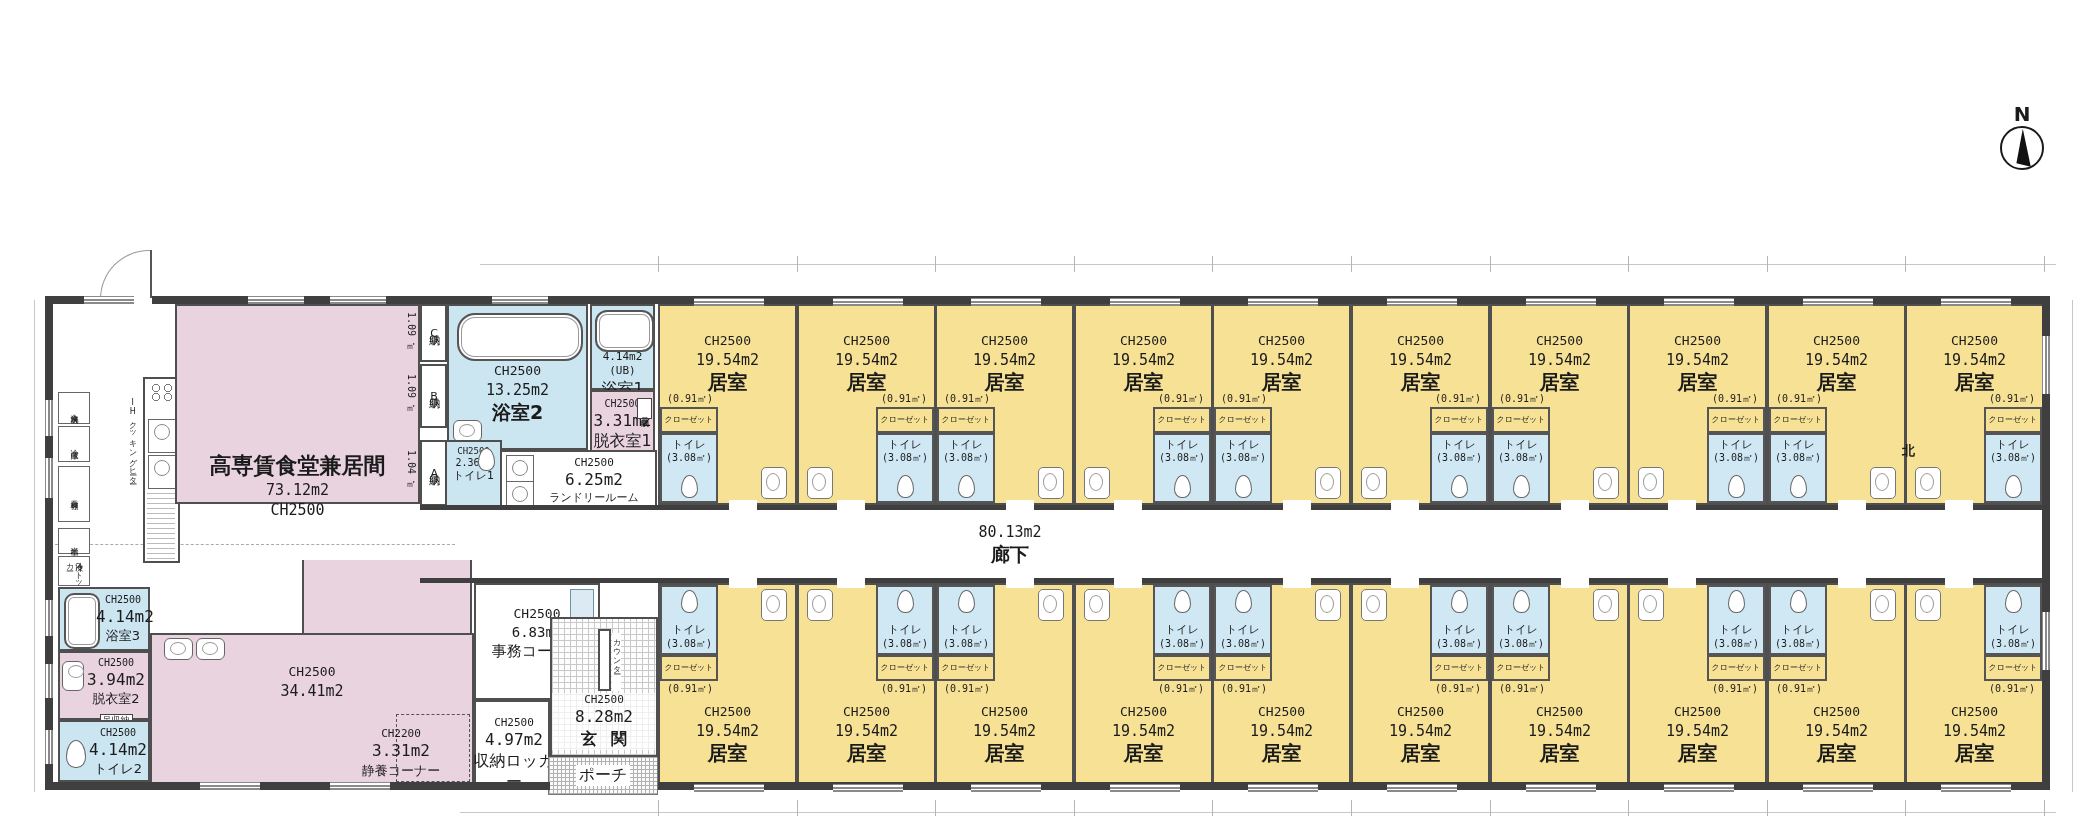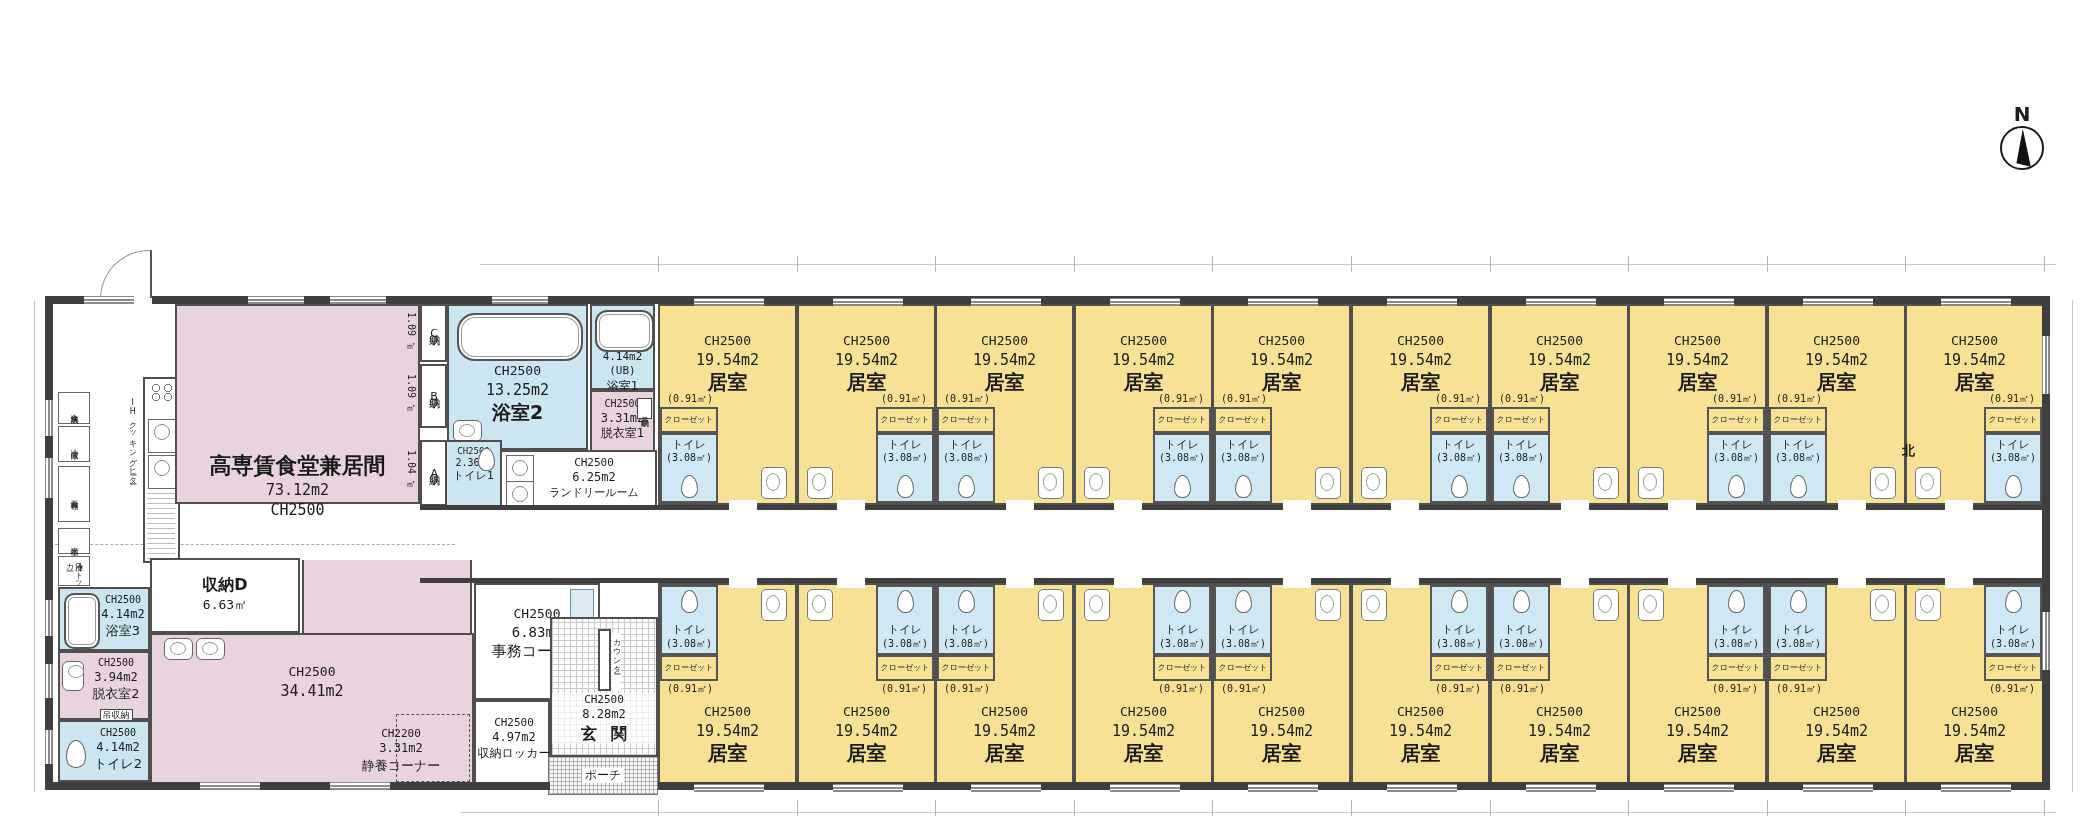--- a/index.html
+++ b/index.html
@@ -5,21 +5,21 @@
   html,body{margin:0;padding:0;background:#ffffff;}
   #canvas{position:relative;width:2100px;height:832px;background:#fff;overflow:hidden;
           font-family:"DejaVu Sans","Liberation Sans",sans-serif;color:#1b1b1b;}
   .abs{position:absolute;}
   .blk{position:absolute;box-sizing:border-box;border:2px solid #4f4f4f;} .c-b{background:#cbe5f1;} .c-p{background:#e9d3df;} .c-w{background:#ffffff;}
   .mono{font-family:"DejaVu Sans Mono",monospace;}
   .b{font-weight:bold;}
   .ctr{text-align:center;}
   .t8{font-size:8px;line-height:1.15;} .t9{font-size:9px;line-height:1.2;}
   .t10{font-size:10px;line-height:1.25;} .t11{font-size:11px;line-height:1.3;}
-  .t12{font-size:12px;line-height:1.3;} .t13{font-size:13px;line-height:1.35;}
+  .t12{font-size:16px;line-height:1.3;} .t13{font-size:13px;line-height:1.35;}
   .t14{font-size:14px;line-height:1.35;} .t15{font-size:15px;line-height:1.35;}
   .t16{font-size:16px;line-height:1.35;} .t19{font-size:19px;line-height:1.3;}
   .t20{font-size:20px;line-height:1.25;} .t22{font-size:22px;line-height:1.25;}
   .vtext{writing-mode:vertical-rl;text-orientation:upright;letter-spacing:1px;}
   .vnum{writing-mode:vertical-rl;}
   .wall{position:absolute;background:#3f3f3f;z-index:4;}
   .tick{position:absolute;width:1px;background:#b5b5b5;z-index:1;}
   .dimline{position:absolute;background:#c7c7c7;z-index:1;}
   .winh{position:absolute;height:8px;z-index:5;
         background:linear-gradient(to bottom,#8a8a8a 0 1.5px,#fff 1.5px 3.5px,#8a8a8a 3.5px 5px,#fff 5px 6.5px,#8a8a8a 6.5px 8px);}
@@ -212,26 +212,20 @@
     <div class="abs ctr" style="left:0;top:20px;width:100%;">
       <div class="t13 mono">CH2500</div>
       <div class="t14 mono">6.83m2</div>
       <div class="t15">事務コーナー</div>
     </div>
     <div class="abs" style="right:4px;top:4px;width:22px;height:28px;border:1.5px solid #6a93a8;background:#dcebf3;"></div>
   </div>
   <div class="shelfbox" style="left:452px;top:586px;width:16px;height:54px;"></div>
   <div class="abs t8 vtext" style="left:457px;top:644px;height:52px;letter-spacing:0;">収納ロッカー</div>
 
-  <div class="blk c-w" style="left:150px;top:558px;width:150px;height:75px;">
-    <div class="abs ctr" style="left:0;top:14px;width:100%;">
-      <div class="t16 b">収納D</div>
-      <div class="t13 mono">6.63㎡</div>
-    </div>
-  </div>
   <div class="abs c-p" style="left:302px;top:560px;width:170px;height:75px;border-left:2px solid #4f4f4f;border-right:2px solid #4f4f4f;box-sizing:border-box;"></div>
 
   <div class="blk c-p" style="left:150px;top:633px;width:324px;height:153px;">
     <div class="abs ctr" style="left:0;top:28px;width:100%;">
       <div class="t13 mono">CH2500</div>
       <div class="t15 mono">34.41m2</div>
     </div>
     <div class="sinkbig" style="left:12px;top:3px;"></div>
     <div class="sinkbig" style="left:44px;top:3px;"></div>
 
@@ -709,20 +703,24 @@
         <div class="t10 mono">(3.08㎡)</div>
       </div>
       <div class="wc"></div>
     </div>
     <div class="sink"></div>
     <div class="winh" style="left: 34px; width: 70px; bottom: -8px;"></div>
     <div class="doorgap"></div>
   </div>
     </div>
 
+  <div class="abs ctr" style="left:930px;top:522px;width:160px;z-index:2;">
+    <div class="t15 mono">80.13m2</div>
+    <div class="t19 b">廊下</div>
+  </div>
   <div class="abs t13 b" style="left:1902px;top:442px;z-index:3;">北</div>
 
   <div class="wall" style="left:45px;top:296px;width:2005px;height:8px;"></div>
   <div class="wall" style="left:45px;top:296px;width:8px;height:494px;"></div>
   <div class="wall" style="left:2042px;top:296px;width:8px;height:494px;"></div>
   <div class="wall" style="left:45px;top:782px;width:505px;height:8px;"></div>
   <div class="wall" style="left:658px;top:782px;width:1392px;height:8px;"></div>
   <div class="wall" style="left:420px;top:505px;width:1626px;height:5px;"></div>
   <div class="wall" style="left:420px;top:578px;width:1626px;height:5px;"></div>
 

